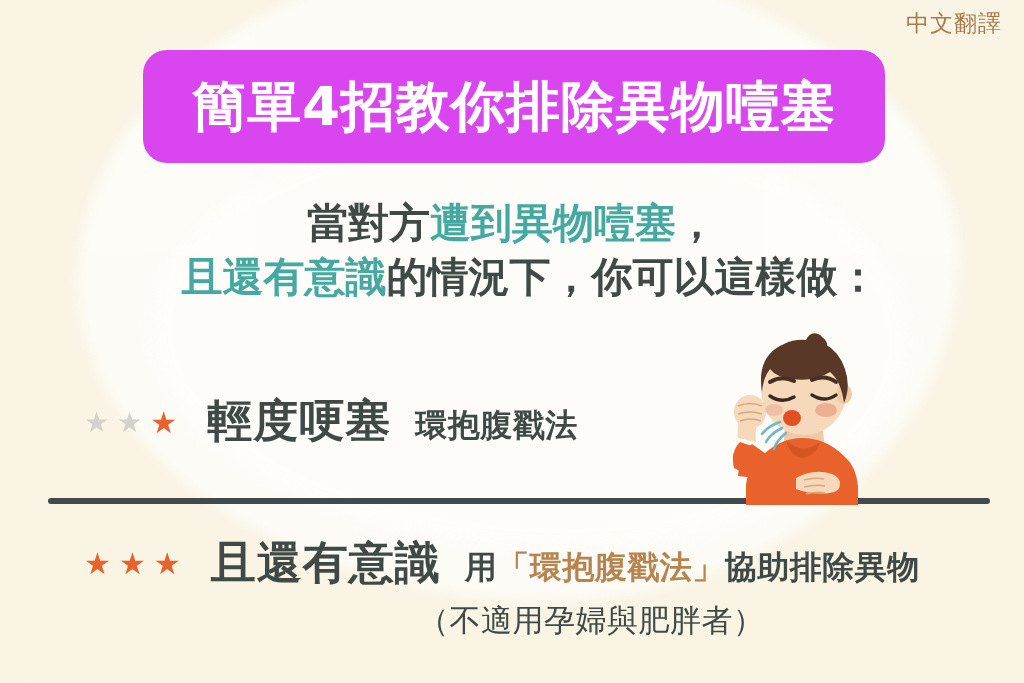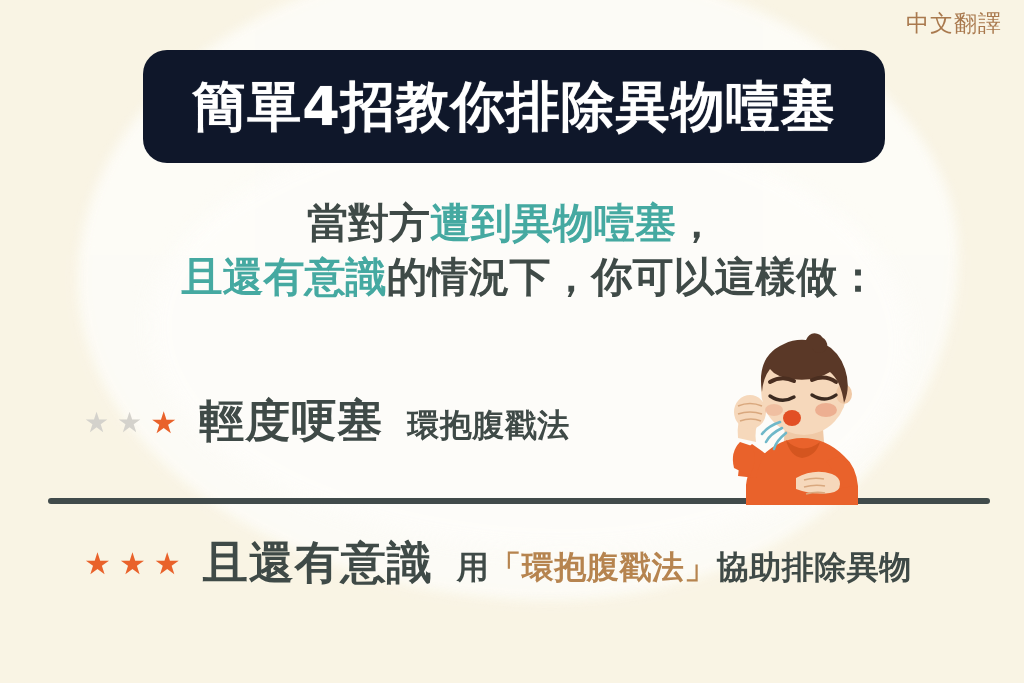--- a/index.html
+++ b/index.html
@@ -59,21 +59,21 @@
     white-space: nowrap;
   }
 
   
   .title-plate {
     position: absolute;
     left: 143px;
     top: 50px;
     width: 742px;
     height: 113px;
-    background: #0f172a;
+    background: #d946ef;
     border-radius: 24px;
     display: flex;
     align-items: center;
     justify-content: center;
   }
   .title-text {
     color: #ffffff;
     font-size: 54px;
     font-weight: 700;
     letter-spacing: 1px;
@@ -119,21 +119,21 @@
   }
   .star {
     font-size: 28px;
     line-height: 1;
     color: #d4d2cc;
     display: inline-block;
   }
   .star.on { color: #e9622b; font-size: 30px; }
 
   .sev-label {
-    margin-left: 22px;
+    margin-left: 30px;
     font-size: 45px;
     font-weight: 700;
     color: #3f4a47;
     letter-spacing: 1px;
     line-height: 1;
     white-space: nowrap;
   }
   .sev-desc {
     margin-left: 24px;
     font-size: 32px;
@@ -211,20 +211,21 @@
   <div class="row row-severe">
     <span class="stars">
       <span class="star on">★</span>
       <span class="star on">★</span>
       <span class="star on">★</span>
     </span>
     <span class="sev-label">且還有意識</span>
     <span class="sev-desc"><span>用</span><span class="hl-brown">「環抱腹戳法」</span><span>協助排除異物</span></span>
   </div>
 
+  <div class="sev-note">（不適用孕婦與肥胖者）</div>
 
   <div class="illustration">
     <svg width="200" height="175" viewBox="0 0 200 175" xmlns="http://www.w3.org/2000/svg">
 
       <path d="M85 95 q18 14 38 4 l2 26 q-22 12 -42 0 z" fill="#f0c9a6"></path>
 
       <path d="M62 126 q18 -18 40 -18 q24 0 42 18 q12 10 14 30 l0 19 l-112 0 l0 -20 q2 -19 16 -29 z" fill="#e9622b"></path>
 
       <path d="M86 110 q16 16 34 2 q-4 14 -18 16 q-12 -2 -16 -18 z" fill="#d4551f"></path>
 

